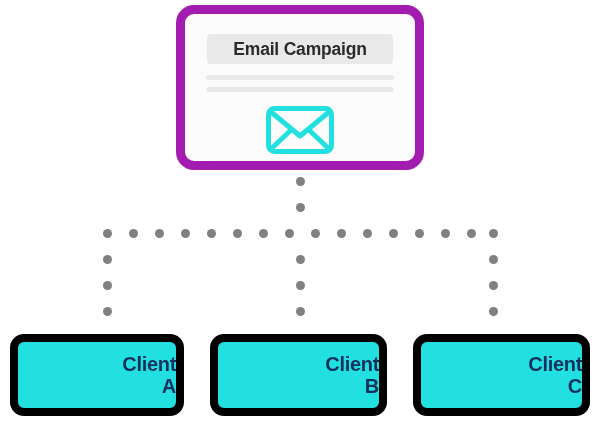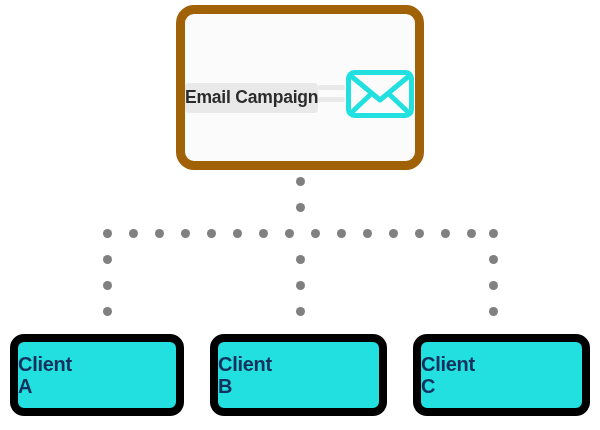--- a/index.html
+++ b/index.html
@@ -23,25 +23,25 @@
   }
 
   
   .source-card {
     position: absolute;
     left: 176px;
     top: 5px;
     width: 248px;
     height: 165px;
     background: #fbfbfb;
-    border: 9px solid #a16207;
+    border: 9px solid #a21caf;
     border-radius: 18px;
     box-sizing: border-box;
     display: flex;
-    flex-direction: row;
+    flex-direction: column;
     align-items: center;
   }
   .card-title-bar {
     margin-top: 20px;
     width: 186px;
     height: 30px;
     background: #e9e9e9;
     border-radius: 4px;
     display: flex;
     align-items: center;
@@ -87,21 +87,21 @@
   .client-box {
     position: absolute;
     top: 334px;
     height: 82px;
     background: #22e0e0;
     border: 8px solid #000000;
     border-radius: 14px;
     box-sizing: border-box;
     display: flex;
     flex-direction: column;
-    align-items: flex-start;
+    align-items: flex-end;
     justify-content: center;
     line-height: 1.12;
   }
   .client-box.box-a { left: 10px;  width: 174px; }
   .client-box.box-b { left: 210px; width: 177px; }
   .client-box.box-c { left: 413px; width: 177px; }
 
   .client-label,
   .client-sub {
     font-size: 20px;

